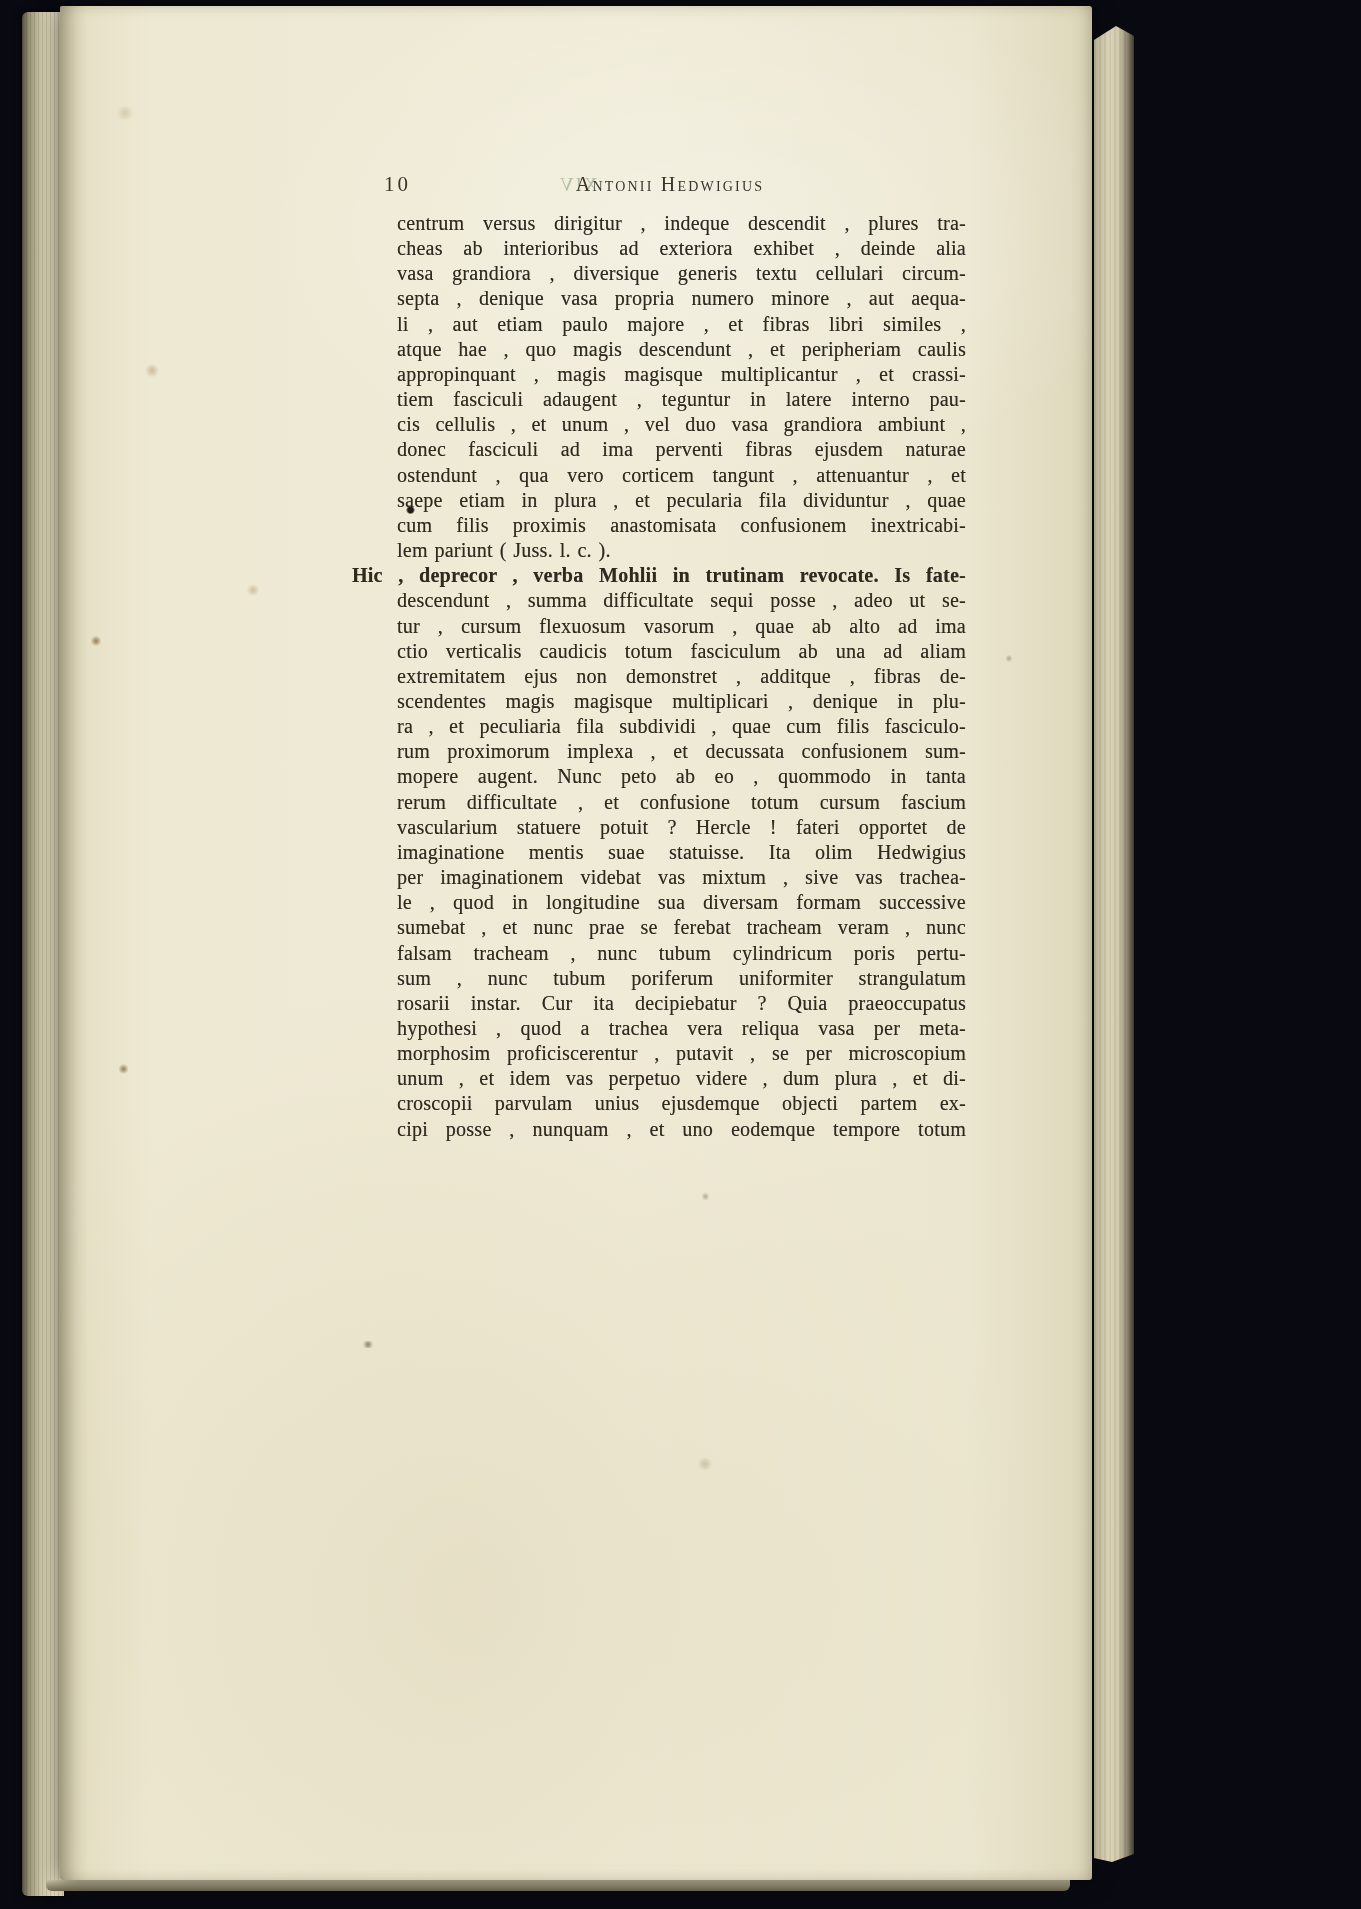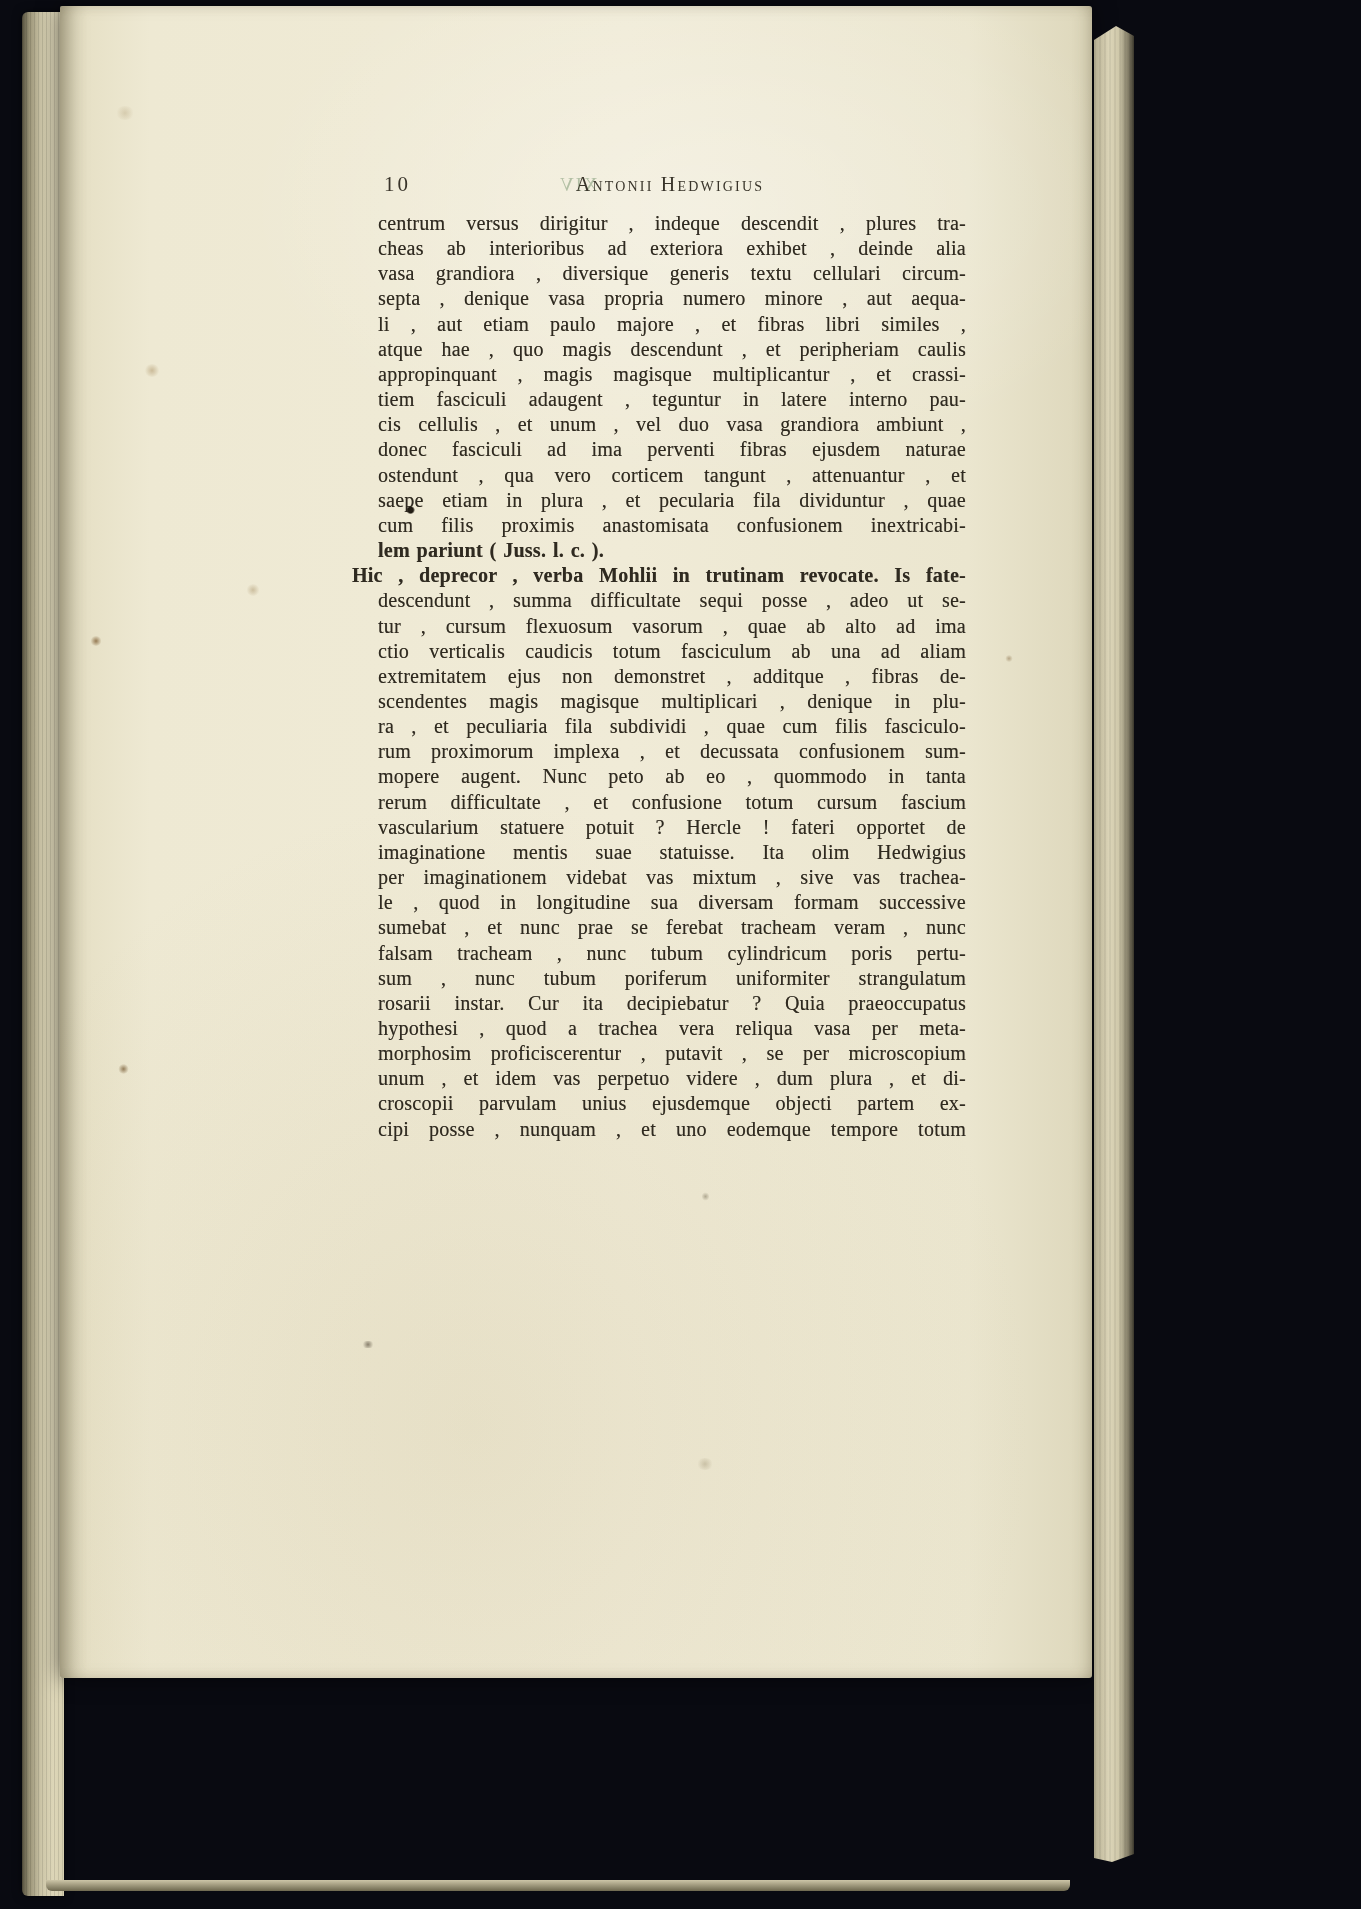--- a/index.html
+++ b/index.html
@@ -21,21 +21,21 @@
     box-shadow: 0 0 10px rgba(0,0,0,0.5);
   }
   .bottom-edge {
     position: absolute; left: 46px; top: 1880px; width: 1024px; height: 11px;
     background: linear-gradient(180deg, #cdc6a8, #6e684f);
     border-radius: 0 0 6px 6px;
   }
 
   
   .page {
-    position: absolute; left: 60px; top: 6px; width: 1032px; height: 1672px;
+    position: absolute; left: 60px; top: 6px; width: 1032px; height: 1874px;
     background:
       radial-gradient(ellipse 700px 420px at 62% 12%, rgba(255,255,255,0.30), rgba(255,255,255,0) 65%),
       radial-gradient(ellipse 800px 900px at 40% 85%, rgba(190,175,130,0.18), rgba(0,0,0,0) 70%),
       linear-gradient(90deg, #d8d2b6 0, #e7e1c7 28px, #eee9d3 90px, #f0ebd7 55%, #ebe6cf 88%, #ddd7bb 100%);
     box-shadow:
       inset 16px 0 22px -12px rgba(70,60,35,0.55),
       inset -10px 0 18px -10px rgba(90,80,50,0.45),
       0 0 22px rgba(0,0,0,0.55);
     border-radius: 2px 3px 3px 2px;
   }
@@ -62,22 +62,22 @@
     font-size: 19px; letter-spacing: 2px; color: rgba(116,146,108,0.5); filter: blur(0.6px);
   }
 
   
   .text-block {
     position: absolute; left: 318px; top: 205px; width: 588px;
     font-size: 20px; line-height: 25.15px; color: #2f2a20;
     letter-spacing: 0.25px; word-spacing: 1.5px;
     text-shadow: 0.2px 0.2px 0.3px rgba(47,42,32,0.5);
   }
-  .line { text-align: justify; text-align-last: justify; text-justify: inter-word; }
-  .line.endline { text-align-last: left; font-weight: bold; }
+  .line { text-align: justify; text-align-last: justify; text-justify: inter-word; margin-left: 19px; }
+  .line.endline { text-align-last: left; }
   .line.outdent { margin-left: -26px; width: calc(100% + 26px); font-weight: bold; }
 
   
   .stain { position: absolute; border-radius: 50%; pointer-events: none; }
   .ink-dot { left: 346px; top: 500px; width: 9px; height: 8px;
     background: radial-gradient(circle, #221d14 0 45%, rgba(34,29,20,0.25) 70%, transparent 75%); }
   .st-a { left: 30px;  top: 630px;  width: 12px; height: 10px; background: radial-gradient(circle, rgba(122,88,45,0.75), rgba(122,88,45,0) 70%); }
   .st-b { left: 58px;  top: 1058px; width: 11px; height: 10px; background: radial-gradient(circle, rgba(110,80,40,0.70), rgba(110,80,40,0) 70%); }
   .st-c { left: 84px;  top: 358px;  width: 16px; height: 13px; background: radial-gradient(circle, rgba(150,118,66,0.40), rgba(150,118,66,0) 70%); }
   .st-d { left: 186px; top: 578px;  width: 14px; height: 12px; background: radial-gradient(circle, rgba(140,110,60,0.35), rgba(140,110,60,0) 70%); }

